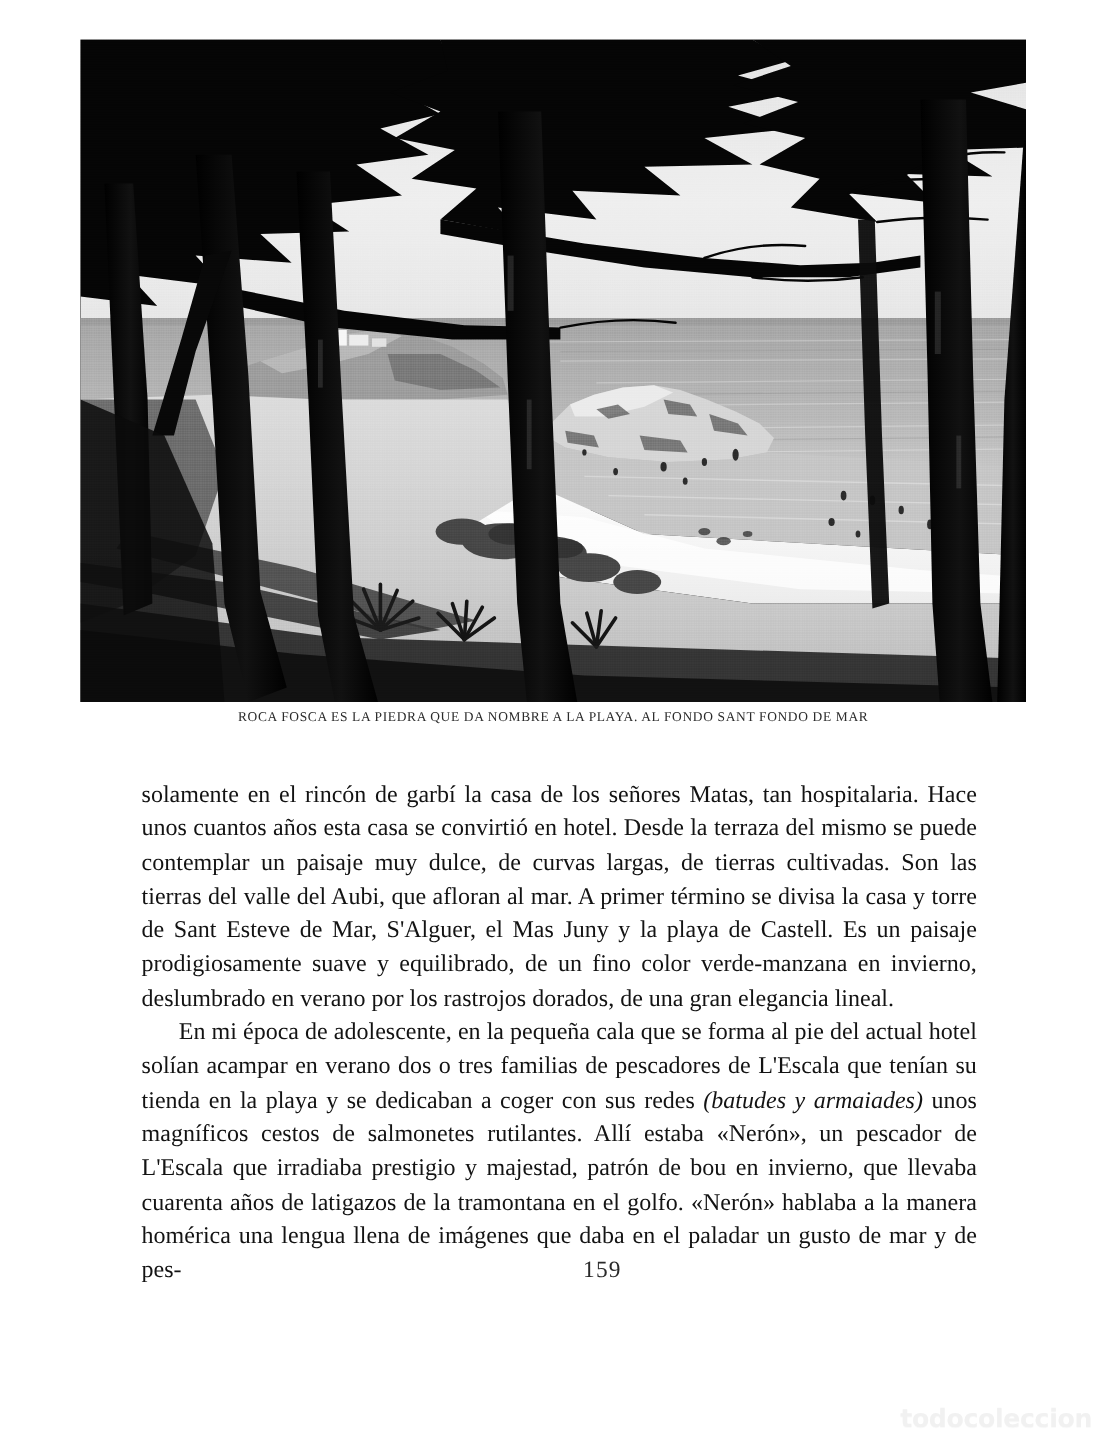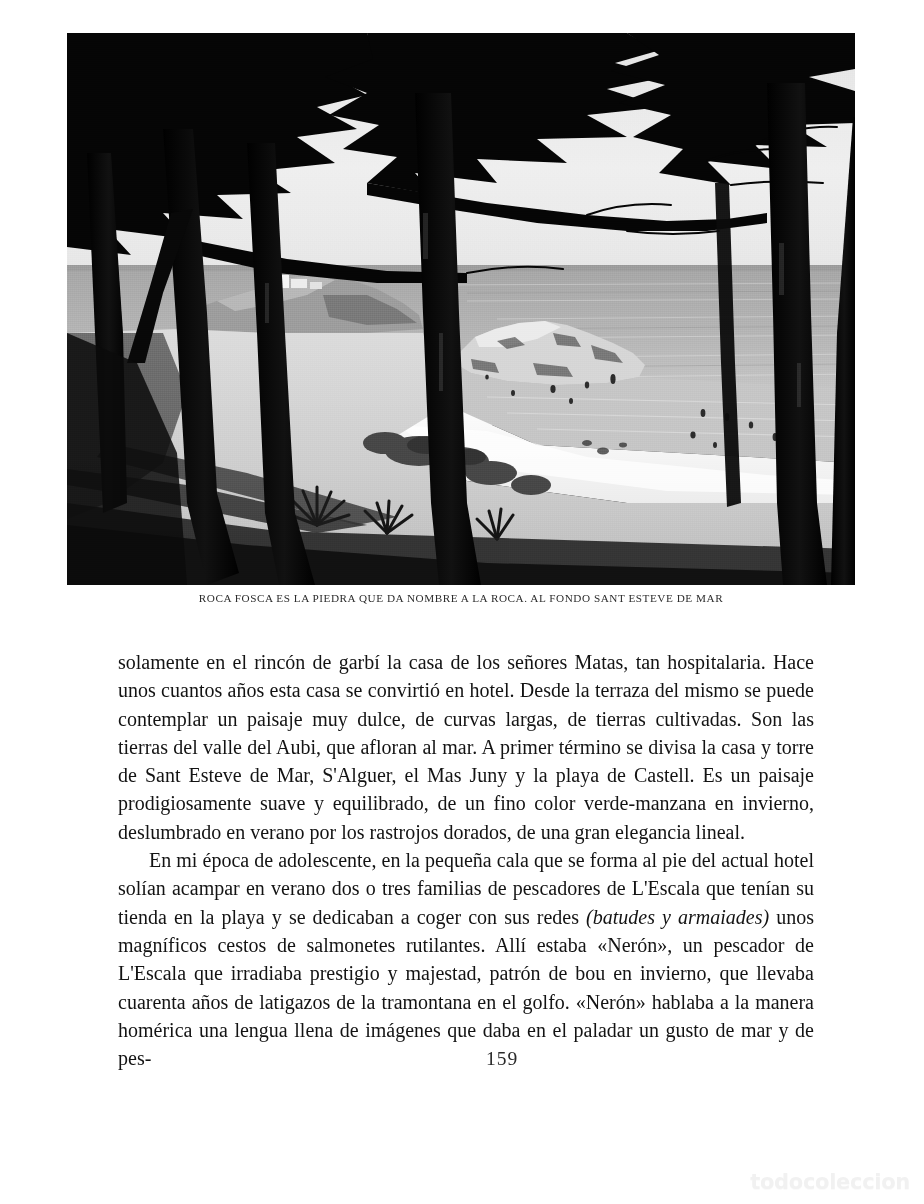--- a/index.html
+++ b/index.html
@@ -322,21 +322,21 @@
           <rect x="730" y="330" width="4" height="44"></rect>
           <rect x="198" y="250" width="4" height="40"></rect>
         </g>
 
         <path d="M0 300 L70 330 L110 420 L120 552 L0 552 Z" fill="#0b0b0b" opacity=".85"></path>
       </svg>
       <div id="photo-grain"></div>
     </div>
   </figure>
 
-  <figcaption id="caption">ROCA FOSCA ES LA PIEDRA QUE DA NOMBRE A LA ROCA. AL FONDO SANT ESTEVE DE MAR</figcaption>
+  <figcaption id="caption">ROCA FOSCA ES LA PIEDRA QUE DA NOMBRE A LA PLAYA. AL FONDO SANT FONDO DE MAR</figcaption>
 
   <div id="body-text">
       <p><span>solamente en el rincón de garbí la casa de los señores Matas, tan hospitalaria. Hace unos cuantos años esta casa se convirtió en hotel. Desde la terraza del mismo se puede contemplar un paisaje muy dulce, de curvas largas, de tierras cultivadas. Son las tierras del valle del Aubi, que afloran al mar. A primer término se divisa la casa y torre de Sant Esteve de Mar, S'Alguer, el Mas Juny y la playa de Castell. Es un paisaje prodigiosamente suave y equilibrado, de un fino color verde-manzana en invierno, deslumbrado en verano por los rastrojos dorados, de una gran elegancia lineal.</span></p>
       <p class="indent"><span>En mi época de adolescente, en la pequeña cala que se forma al pie del actual hotel solían acampar en verano dos o tres familias de pescadores de L'Escala que tenían su tienda en la playa y se dedicaban a coger con sus redes </span><em>(batudes y armaiades)</em><span> unos magníficos cestos de salmonetes rutilantes. Allí estaba «Nerón», un pescador de L'Escala que irradiaba prestigio y majestad, patrón de bou en invierno, que llevaba cuarenta años de latigazos de la tramontana en el golfo. «Nerón» hablaba a la manera homérica una lengua llena de imágenes que daba en el paladar un gusto de mar y de pes-</span></p>
     </div>
 
   <div id="folio">159</div>
 
   <div id="watermark" style="color: rgb(241, 241, 241);">todocoleccion</div>
 

